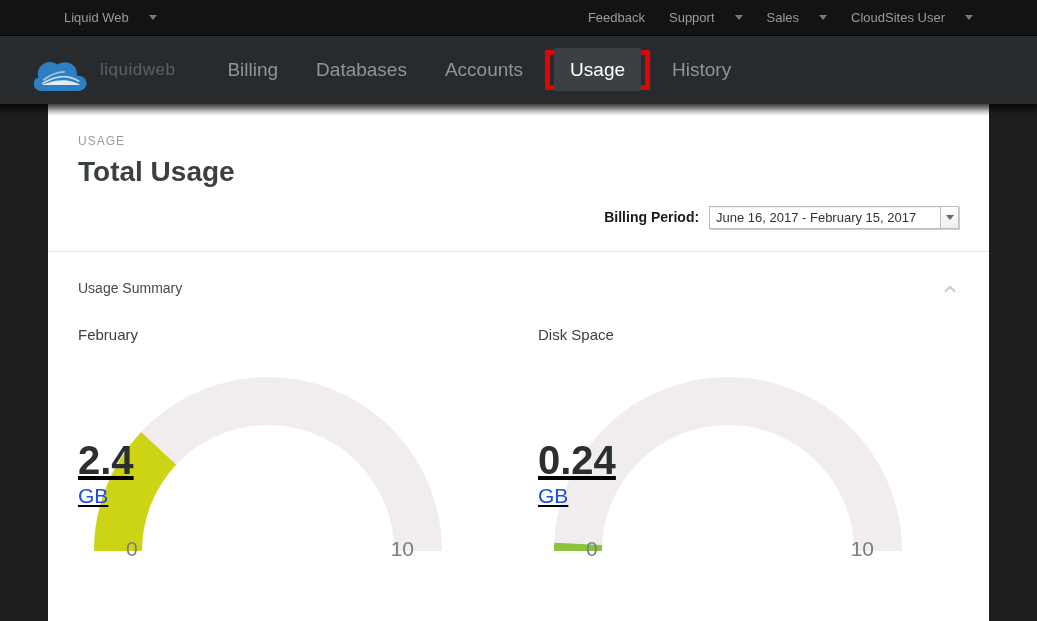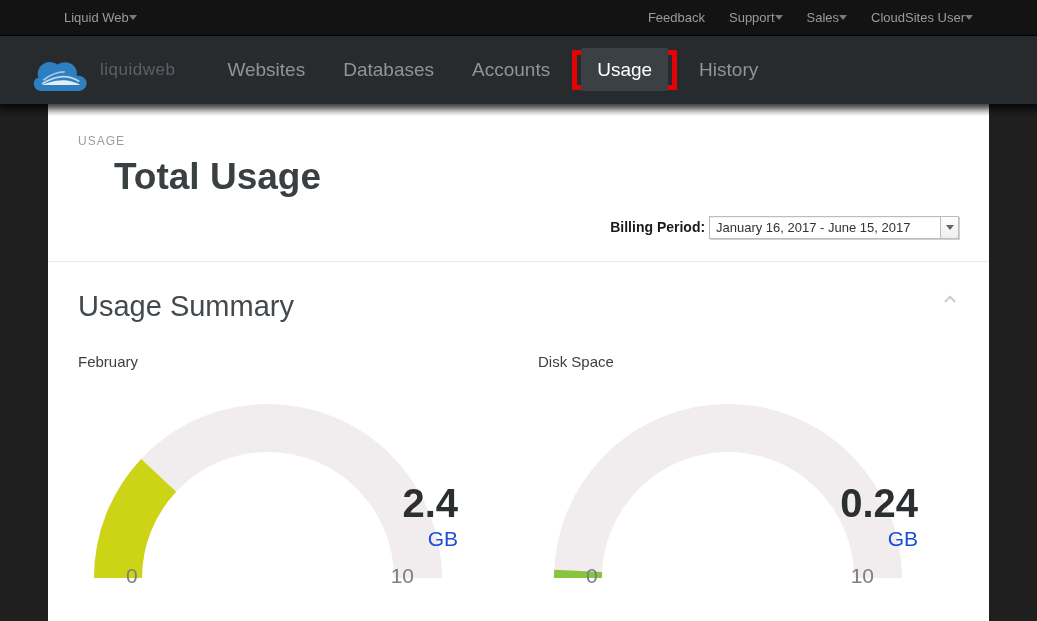--- a/index.html
+++ b/index.html
@@ -16,21 +16,21 @@
     background: #131314;
     display: flex;
     align-items: center;
     justify-content: space-between;
     padding: 0 64px;
     color: #9b9b9b;
     font-size: 13px;
     border-bottom: 1px solid #000;
   }
   .topbar .left, .topbar .right { display: flex; gap: 24px; align-items: center; }
-  .topbar .item { display: inline-flex; align-items: center; gap: 0; cursor: pointer; }
+  .topbar .item { display: inline-flex; align-items: center; gap: 20px; cursor: pointer; }
   .caret {
     display: inline-block; width: 0; height: 0;
     border-left: 4px solid transparent;
     border-right: 4px solid transparent;
     border-top: 5px solid #7a7a7a;
   }
   
   .mainnav {
     height: 68px;
     background: #272b2d;
@@ -83,23 +83,23 @@
     background: #fff;
     margin: 0 48px;
     min-height: 100%;
   }
   .panel-head {
     padding: 30px 30px 10px 30px;
     border-bottom: 1px solid #e9e9e9;
     position: relative;
   }
   .crumb { color: #9a9d9f; font-size: 12px; letter-spacing: 1px; margin-bottom: 8px; }
-  .page-title { font-size: 37px; font-weight: 600; color: #3a3f42; margin-bottom: 18px; margin-left: 36px; }
+  .page-title { font-size: 28px; font-weight: 600; color: #3a3f42; margin-bottom: 18px; }
   .billing-row { text-align: right; font-size: 14px; color: #1a1a1a; padding-bottom: 12px; }
-  .billing-row label { font-weight: 700; }
+  .billing-row label { font-weight: 700; margin-right: 6px; }
   .billing-select {
     display: inline-block;
     border: 1px solid #bdbdbd;
     background: #fff;
     padding: 3px 6px;
     font-size: 13px;
     color: #333;
     width: 250px;
     text-align: left;
     position: relative;
@@ -109,33 +109,33 @@
     position: absolute; right: 0; top: 0; bottom: 0; width: 18px;
     border-left: 1px solid #bdbdbd;
     background: linear-gradient(#fefefe, #efefef);
     display:flex; align-items:center; justify-content:center;
   }
   .billing-select .dd .tri { width:0;height:0;border-left:4px solid transparent;border-right:4px solid transparent;border-top:5px solid #666; }
   .section {
     padding: 28px 30px 0 30px;
     position: relative;
   }
-  .section-title { font-size: 29px; color: #44494d; font-weight: 500; }
+  .section-title { font-size: 14px; color: #44494d; font-weight: 500; }
   .chev-collapse {
     position: absolute; right: 30px; top: 28px;
     color: #cfcfcf; cursor: pointer;
   }
   .chev-collapse svg { width: 18px; height: 18px; }
   .gauges { display: flex; gap: 60px; margin-top: 30px; }
   .gauge-block { flex: 0 0 400px; }
   .gauge-label { font-size: 15px; color: #3a3f42; font-weight: 500; margin-bottom: 18px; }
   .gauge-wrap { position: relative; width: 380px; height: 200px; }
   .gauge-wrap svg { width: 100%; height: 100%; }
   .gauge-center {
-    position: absolute; left:0; right:0; top: 95px; text-align:right;
+    position: absolute; left:0; right:0; top: 79px; text-align:left;text-decoration:underline;
   }
   .gauge-value { font-size: 40px; font-weight: 700; color: #2b2f32; line-height: 1.0; }
   .gauge-unit { font-size: 21px; color: #1d4ed8; margin-top: 4px; }
   .gauge-min, .gauge-max {
     position: absolute; bottom: 0; font-size: 21px; color: #7a7f83;
   }
   .gauge-min { left: 48px; }
   .gauge-max { right: 44px; }
 </style>
 </head>
@@ -174,39 +174,39 @@
         <path d="M78 44c3-18-18-28-32-18C30 14 8 28 14 48c-10 0-12 22 6 22h58c22 0 22-26 0-26z" fill="#2e7fc2"></path>
         <path d="M20 60c8-3 20-8 34-8 10 0 22 3 30 8H20z" fill="#ffffff" opacity="0.85"></path>
         <path d="M20 58c10-6 24-12 36-12 10 0 18 3 26 8" fill="none" stroke="#fff" stroke-width="3" opacity="0.7"></path>
         <path d="M22 52c10-8 24-14 36-14" fill="none" stroke="#fff" stroke-width="3" opacity="0.55"></path>
       </svg>
     </div>
     <div class="logo-text">
       <div class="lw">liquidweb</div>
     </div>
   </div>
-  <div class="nav-item">Websites</div>
+  <div class="nav-item">Billing</div>
   <div class="nav-item">Databases</div>
   <div class="nav-item">Accounts</div>
   <span class="nav-highlight">
     <span class="nav-item active">Usage</span>
   </span>
   <div class="nav-item">History</div>
 </div>
 
 <div class="stage">
   <div class="stage-shade"></div>
   <div class="panel">
     <div class="panel-head">
       <div class="crumb">USAGE</div>
       <div class="page-title">Total Usage</div>
       <div class="billing-row">
         <label>Billing Period:</label>
         <span class="billing-select">
-          <span>January 16, 2017 - June 15, 2017</span>
+          <span>June 16, 2017 - February 15, 2017</span>
           <span class="dd">
               <span class="tri"></span>
             </span>
         </span>
       </div>
     </div>
 
     <div class="section">
       <div class="section-title">Usage Summary</div>
       <div class="chev-collapse">

